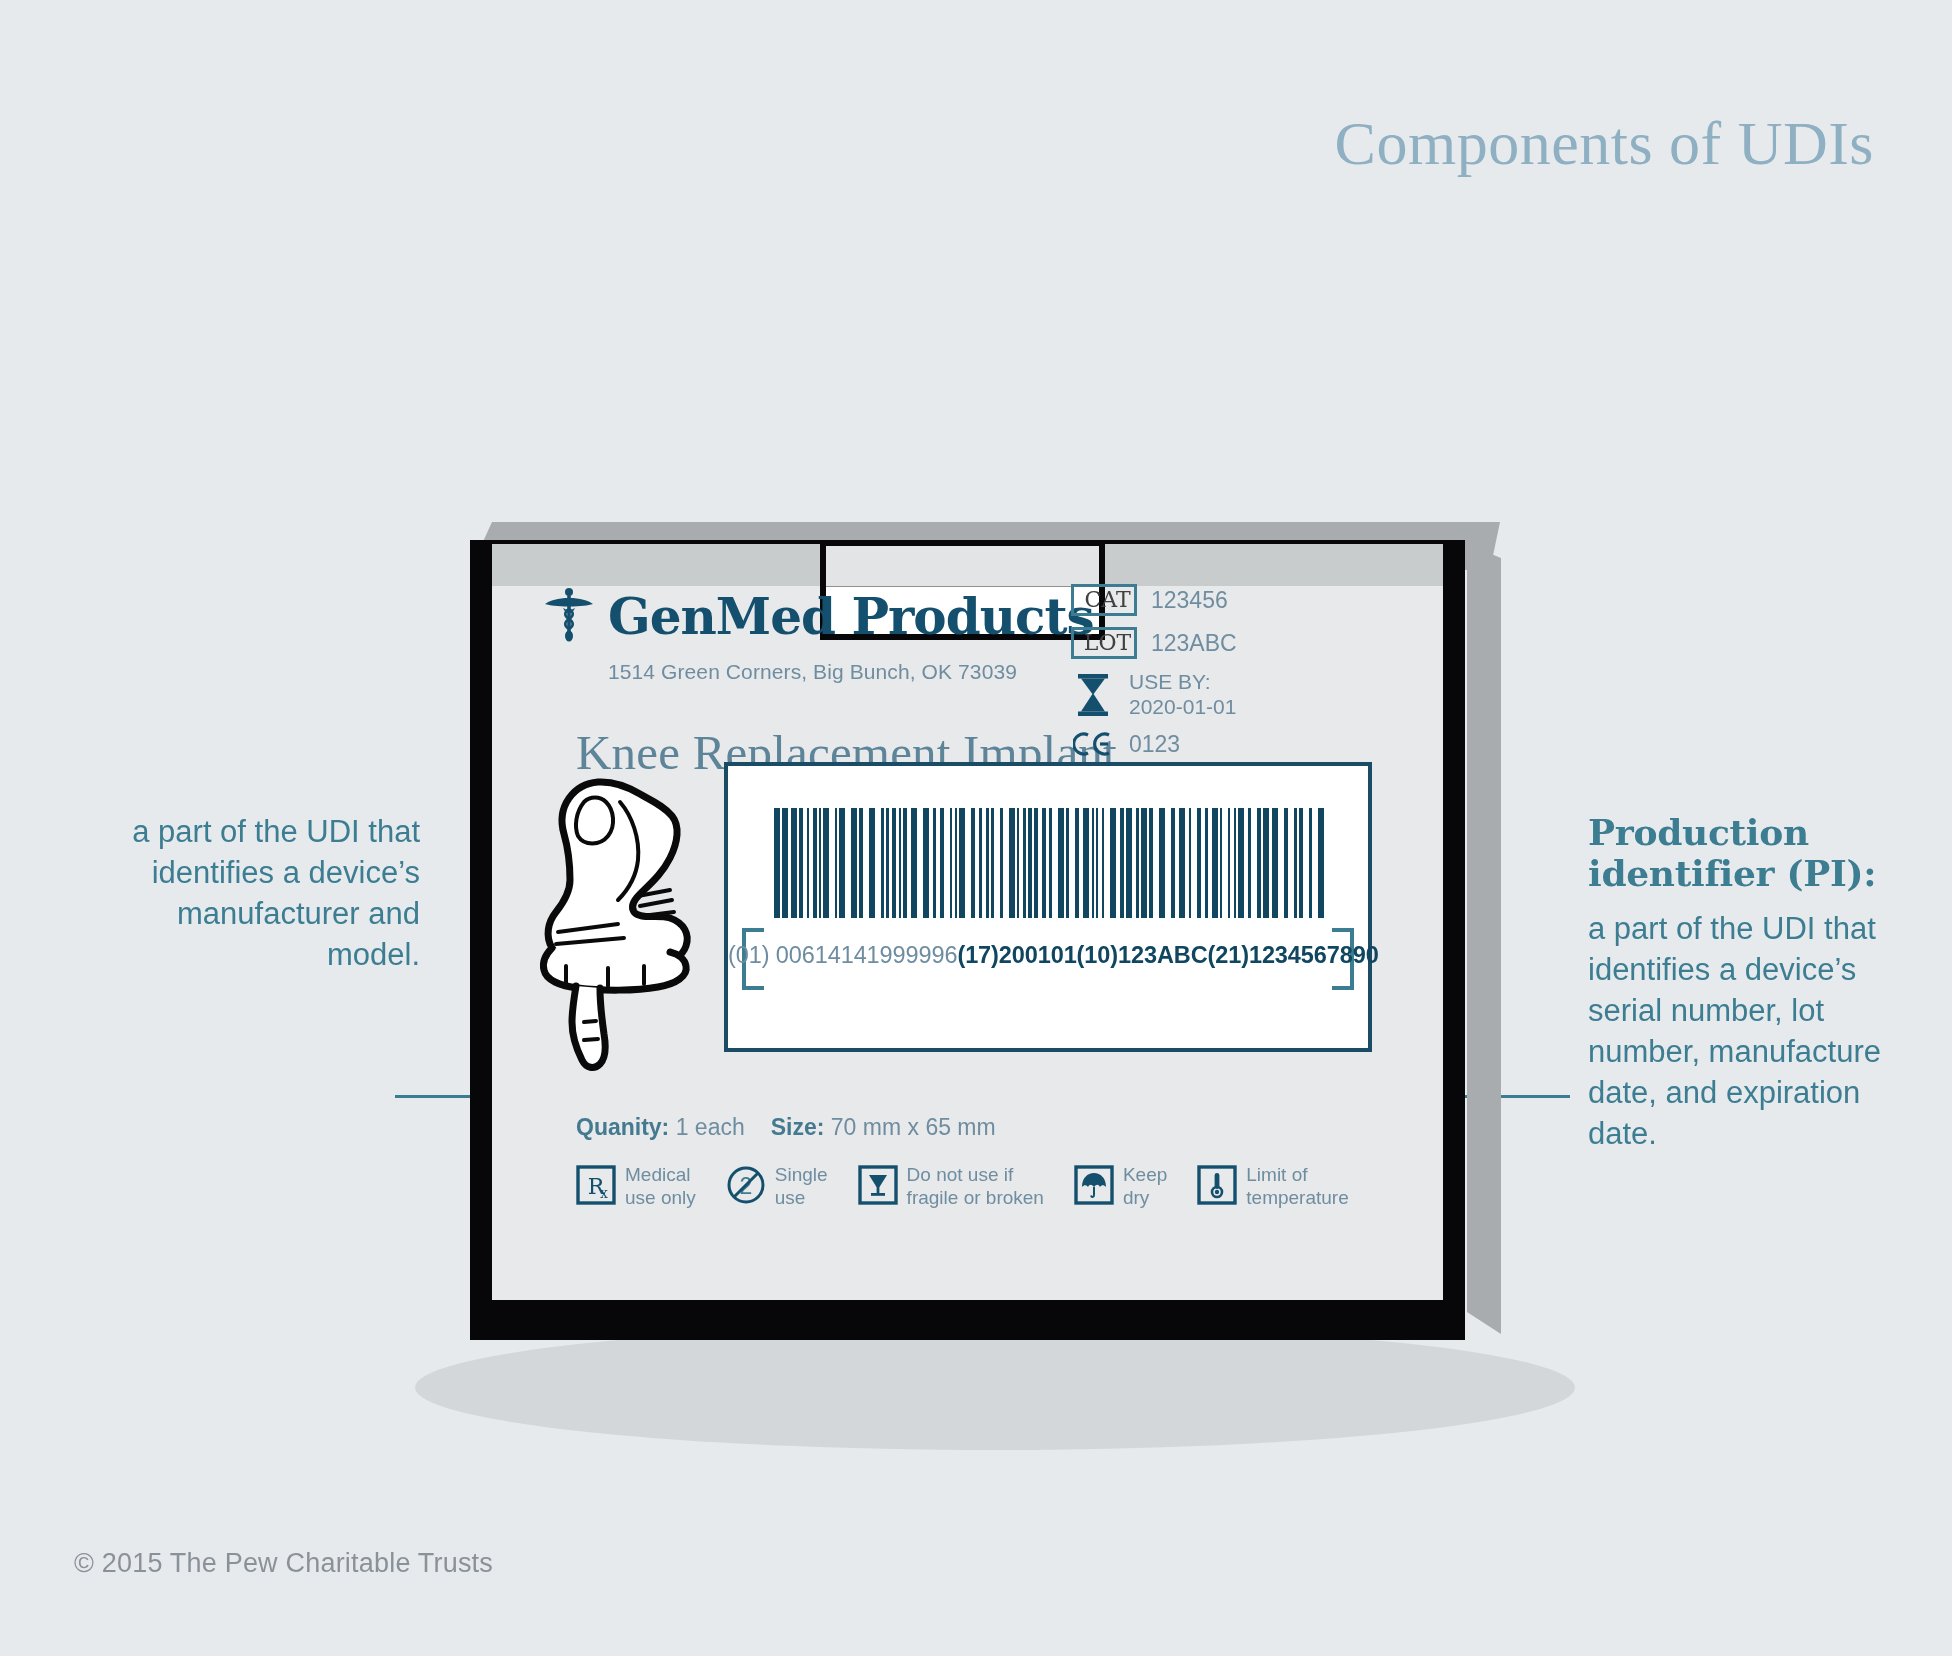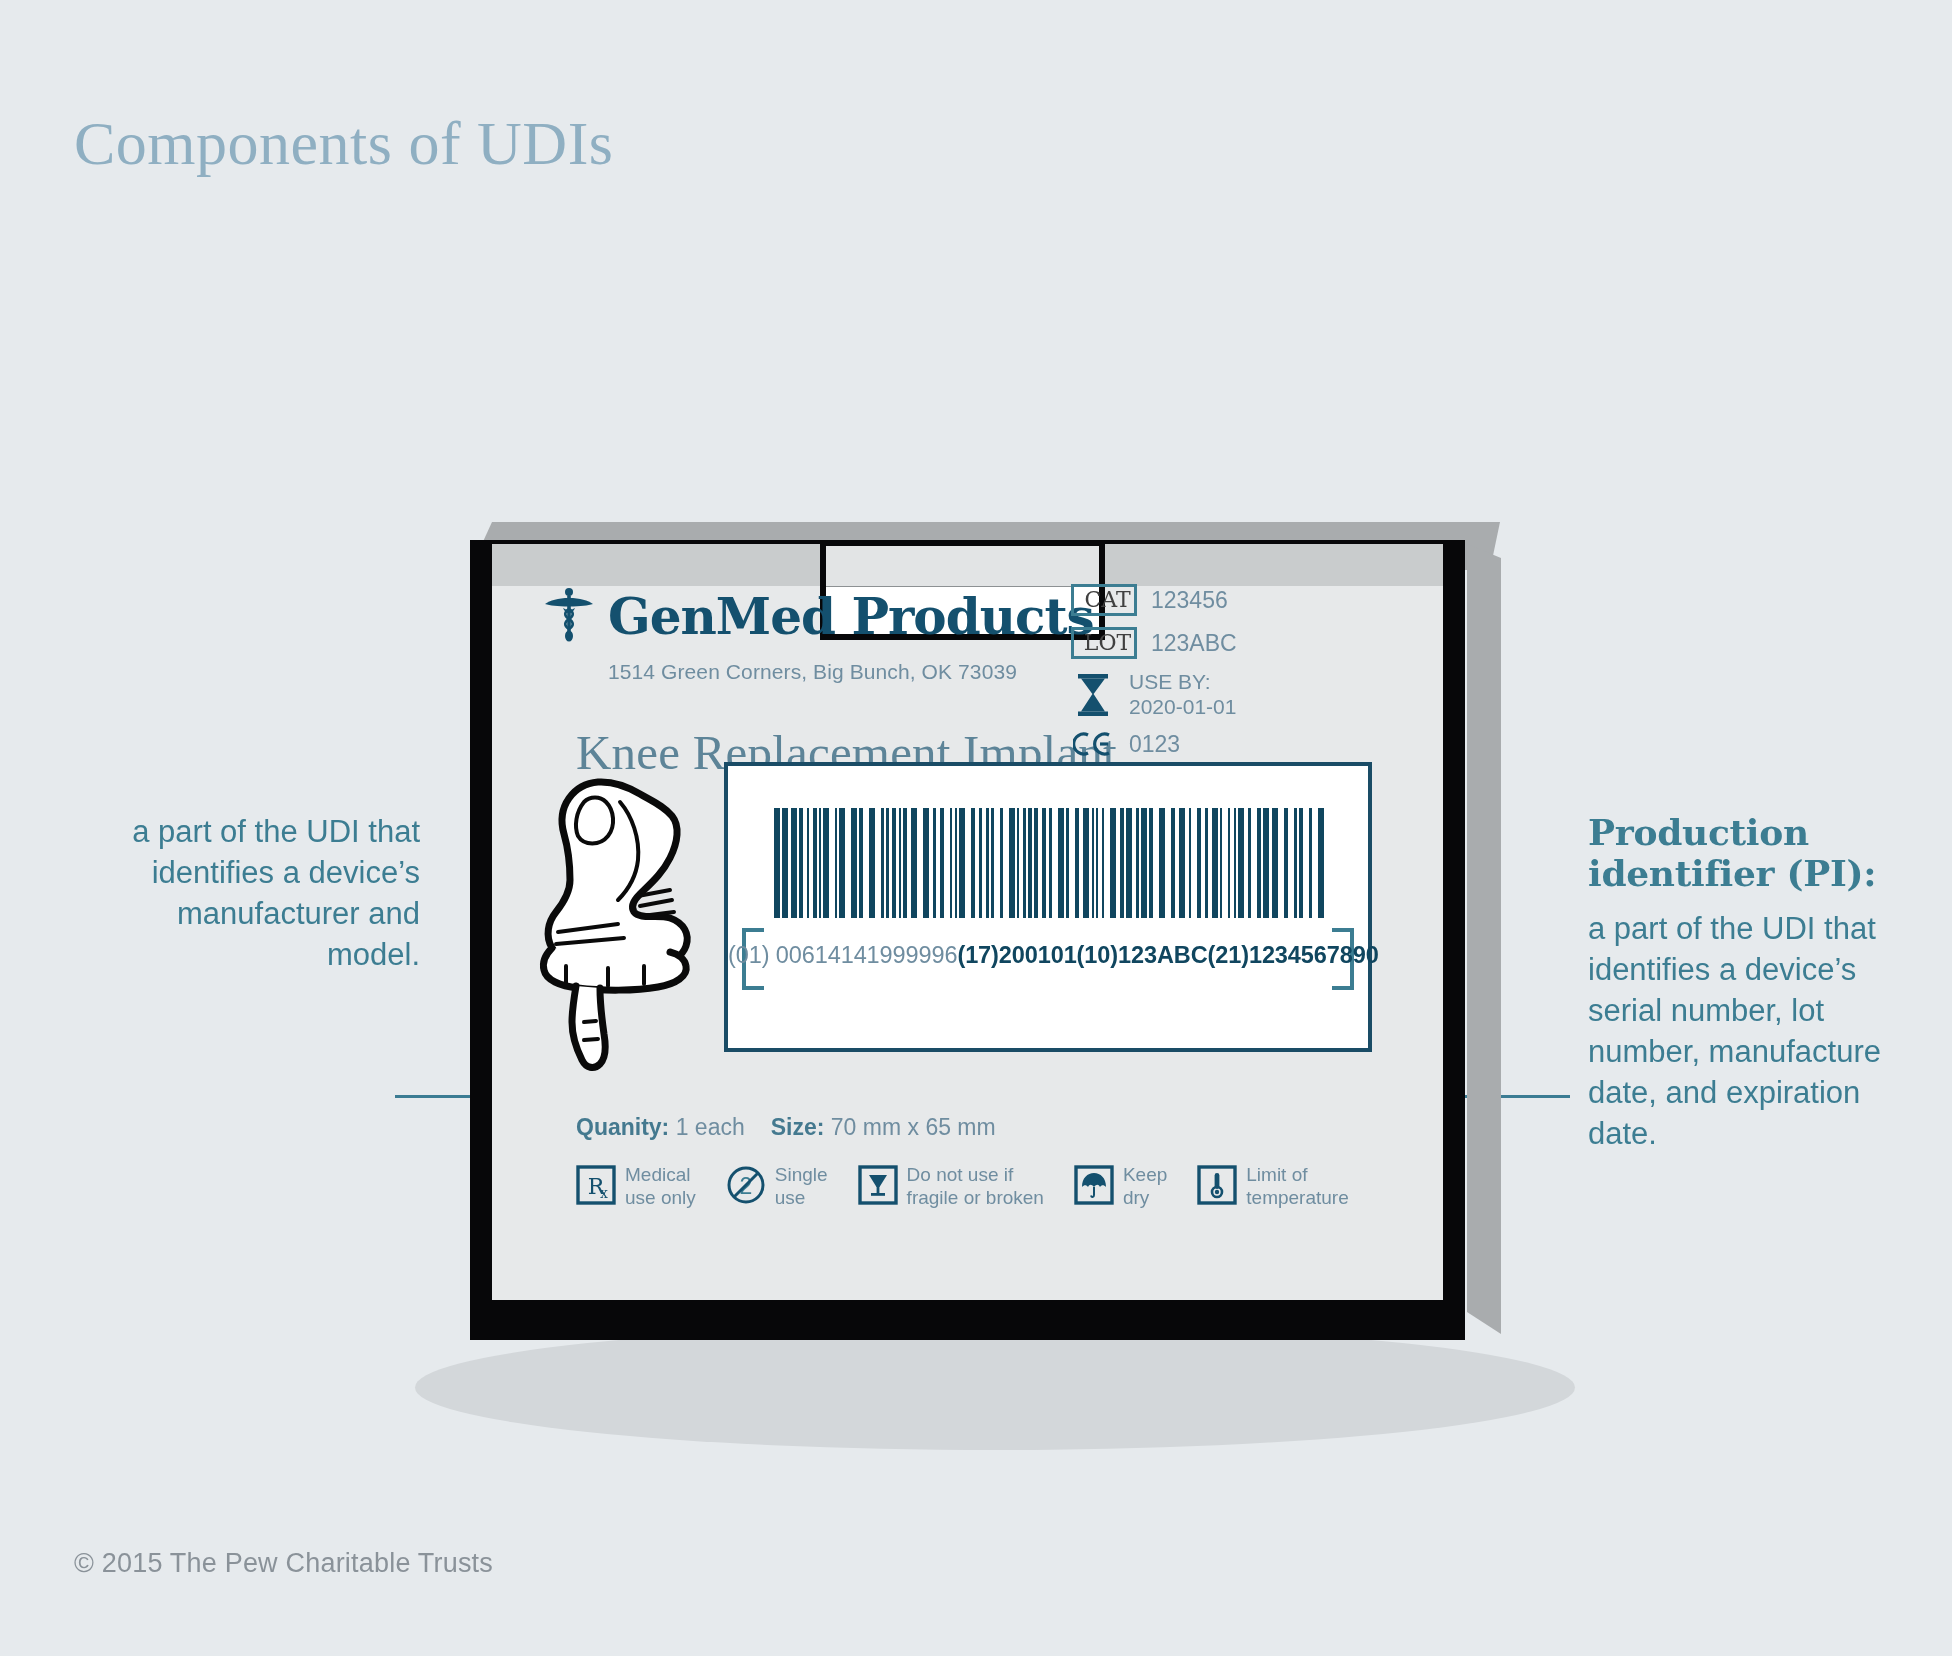--- a/index.html
+++ b/index.html
@@ -16,20 +16,21 @@
   
   #header { position:absolute; left:74px; top:112px; width:1800px; }
   #page-title {
     font-family:"Liberation Serif", serif;
     font-size:62px;
     font-weight:400;
     color:#8fafc2;
     letter-spacing:0.5px;
     line-height:1.0;
     margin:0 0 28px 0;
+    text-align:right;
   }
   #intro {
     font-size:33px;
     line-height:1.42;
     color:#2b2b2b;
     width:1790px;
     margin:0;
     font-weight:400;
   }
 

